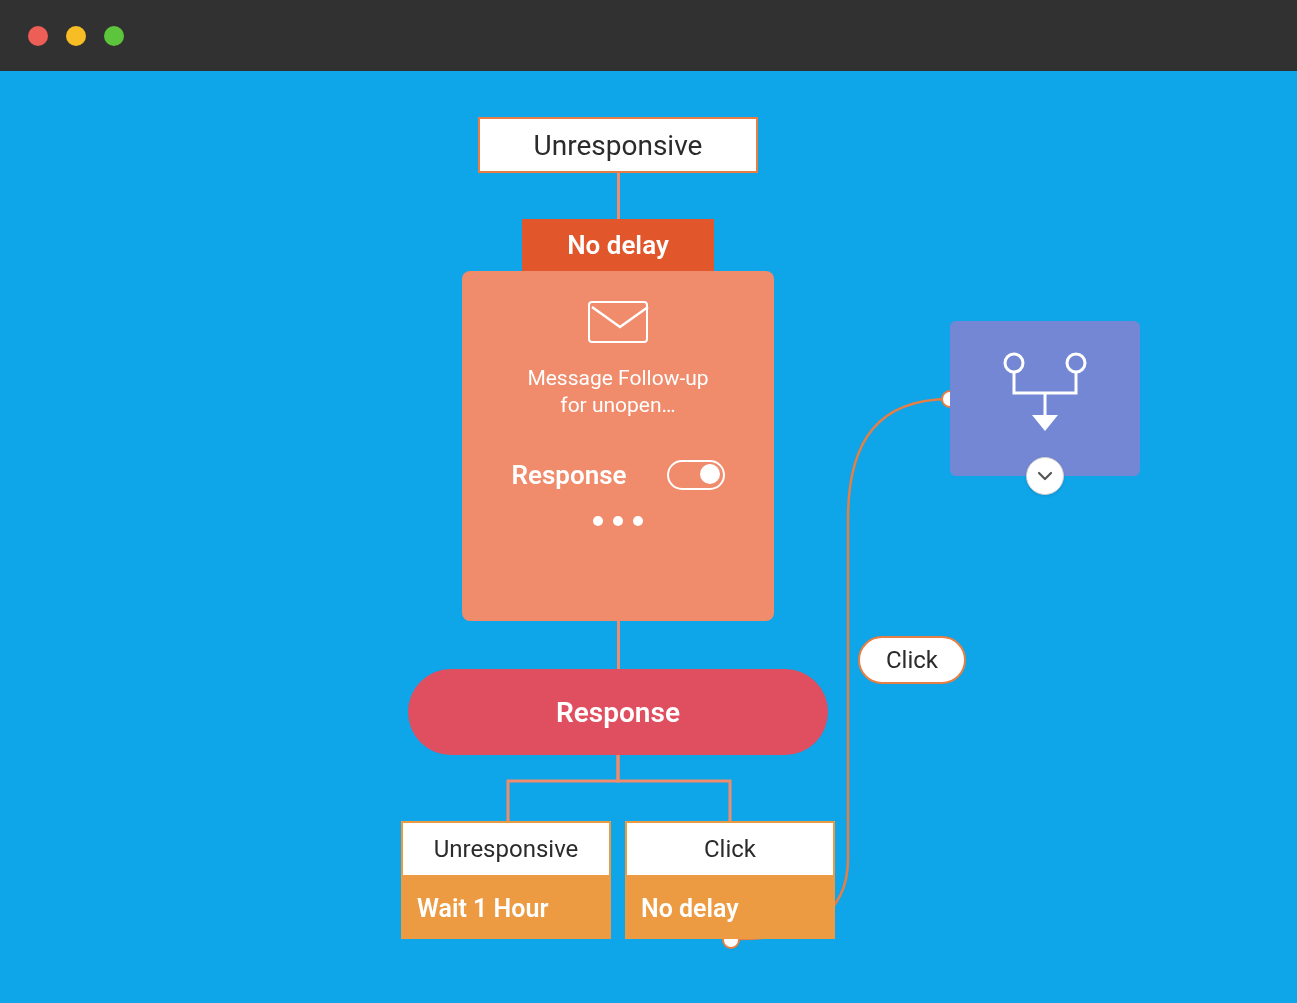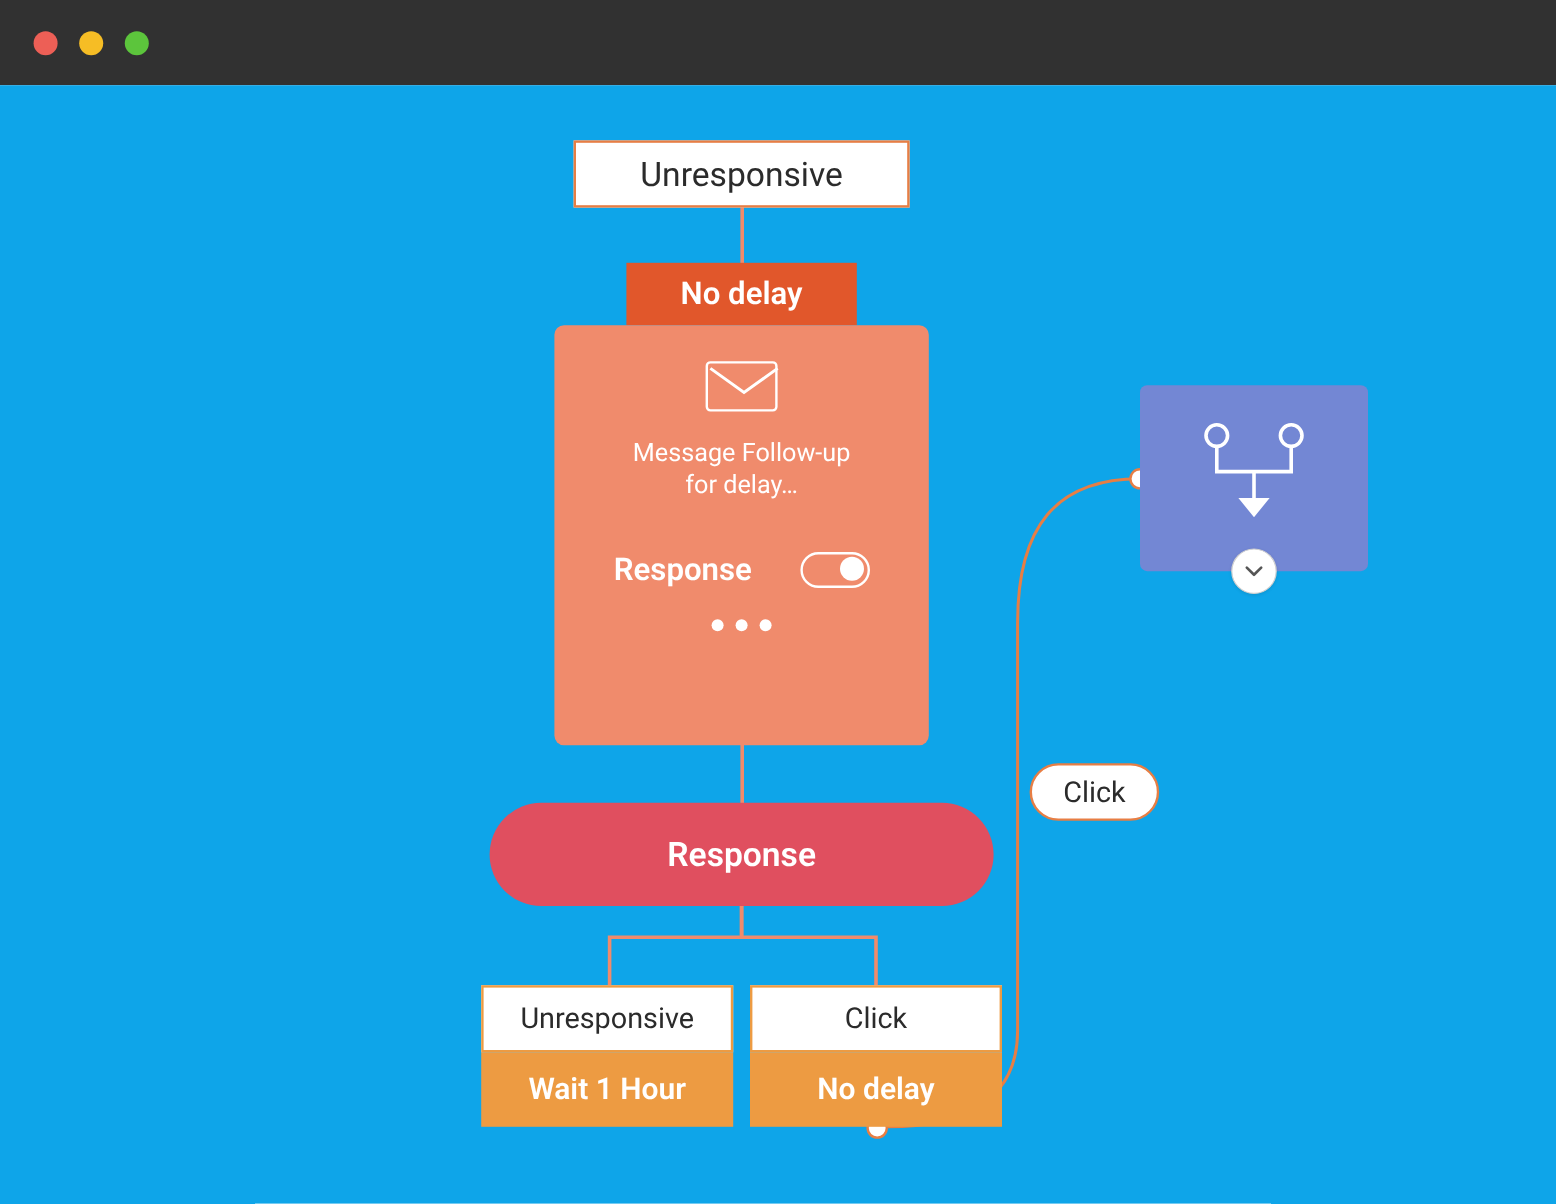--- a/index.html
+++ b/index.html
@@ -136,22 +136,22 @@
     border:2px solid var(--orange-mid);
     background:#fff;
     height:56px;
     display:flex;align-items:center;justify-content:center;
     font-size:24px;color:var(--text);
   }
   .leaf .bot{
     background:var(--orange-mid);
     color:#fff;
     height:62px;
-    display:flex;align-items:center;justify-content:center;
-    font-size:25px;font-weight:600;
+    display:flex;align-items:center;
+    font-size:25px;font-weight:600;padding-left:16px;
   }
 
   .branch-node{
     position:absolute;
     width:190px;
     height:155px;
     background:var(--blue);
     border-radius:6px;
     display:flex;
     align-items:center;
@@ -225,21 +225,21 @@
     <span>No delay</span>
   </div>
 
   <div class="message-card" style="left:462px; top:200px; width:312px; height:350px;">
     <div class="envelope">
       <svg width="60" height="42" viewBox="0 0 60 42">
         <path d="M2 4 L30 24 L58 4" fill="none" stroke="#fff" stroke-width="2.5"></path>
       </svg>
     </div>
     <div class="msg-line">Message Follow-up</div>
-    <div class="msg-line">for delay…</div>
+    <div class="msg-line">for unopen…</div>
     <div class="resp-row">
       <span>Response</span>
       <div class="toggle">
         <div class="knob"></div>
       </div>
     </div>
     <div class="dots">
       <span></span>
         <span></span>
         <span></span>

